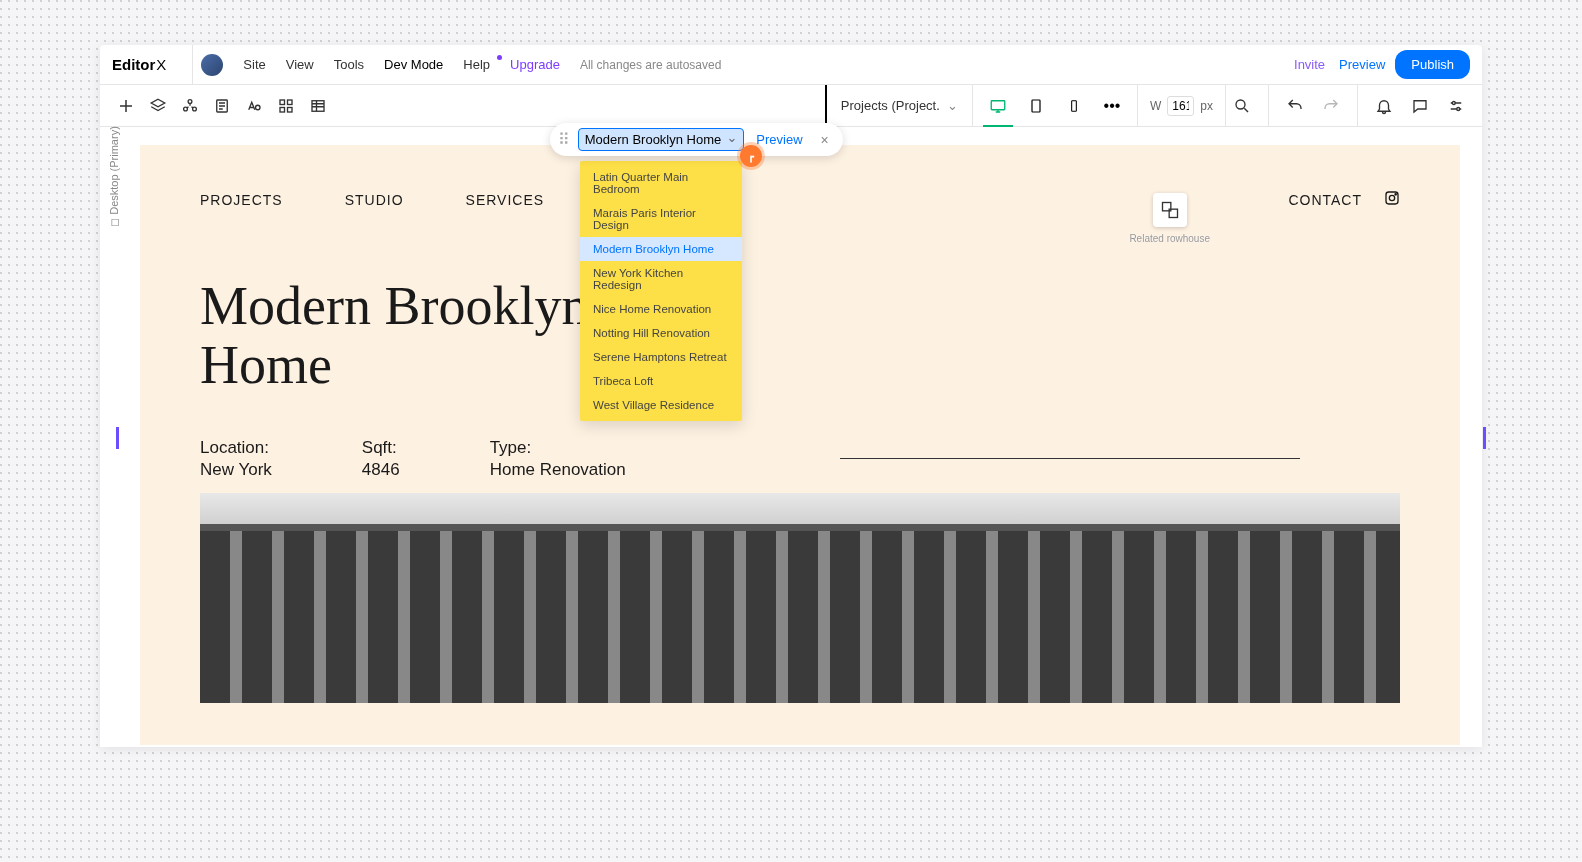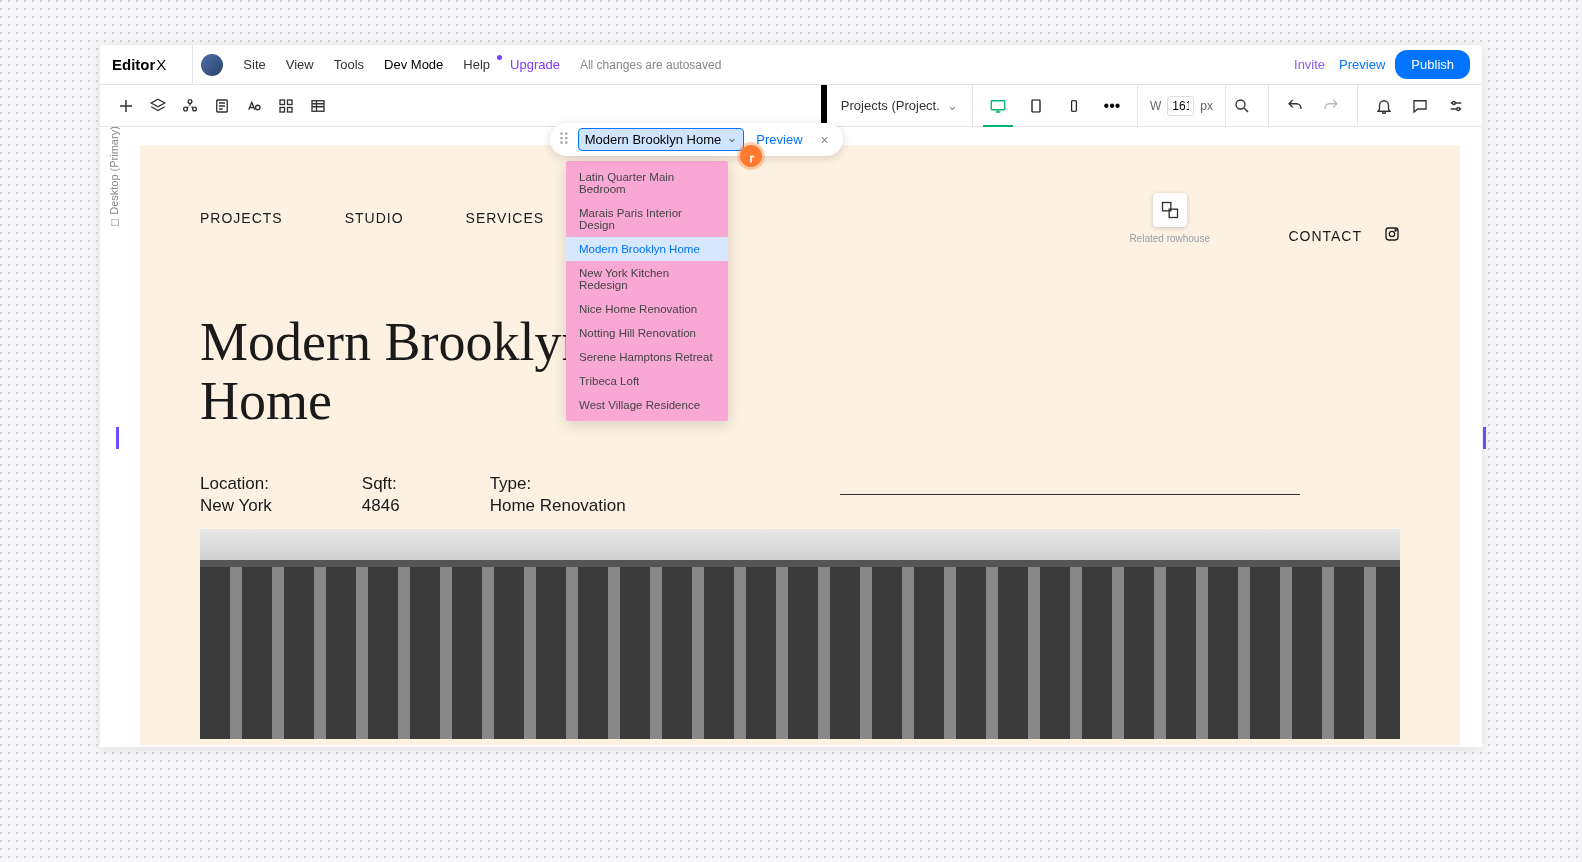--- a/index.html
+++ b/index.html
@@ -17,21 +17,21 @@
 .help-dot::after { content: ''; position: absolute; top: -2px; right: -2px; width: 5px; height: 5px; border-radius: 50%; background: #7d3cff; }
 .autosave { color: #888; font-size: 12px; margin-left: 10px; }
 .flex-spacer { flex: 1; }
 .btn-publish { background: #0073ff; color: #fff; border: none; border-radius: 12px; padding: 7px 16px; font-size: 13px; cursor: pointer; margin-left: 10px; }
 .btn-text { color: #8b5cf6; cursor: pointer; margin-left: 14px; }
 .btn-text.blue { color: #0073ff; }
 .toolbar { display: flex; align-items: center; height: 42px; border-bottom: 1px solid #e5e5e5; padding: 0 10px; }
 .tool-icon { width: 32px; height: 32px; display: flex; align-items: center; justify-content: center; cursor: pointer; color: #333; border-radius: 4px; }
 .tool-icon svg { width: 18px; height: 18px; }
 .tool-sep { width: 1px; height: 42px; background: #e5e5e5; margin: 0 6px; }
-.breadcrumb-select { display: flex; align-items: center; padding: 0 14px; height: 42px; font-size: 13px; color: #333; border-left: 6px solid #000000; border-right: 1px solid #e5e5e5; cursor: pointer; }
+.breadcrumb-select { display: flex; align-items: center; padding: 0 14px; height: 42px; font-size: 13px; color: #333; border-left: 2px solid #000000; border-right: 1px solid #e5e5e5; cursor: pointer; }
 .device-tabs { display: flex; align-items: center; gap: 8px; padding: 0 10px; border-right: 1px solid #e5e5e5; height: 42px; }
 .device-tab { width: 30px; height: 38px; display: flex; align-items: center; justify-content: center; cursor: pointer; position: relative; }
 .device-tab.active { color: #00b571; }
 .device-tab.active::after { content:''; position:absolute; bottom:-2px; left:0; right:0; height:2px; background:#00b571; }
 .width-input { display: flex; align-items: center; gap: 6px; padding: 0 12px; height: 42px; font-size: 12px; color: #666; border-right: 1px solid #e5e5e5; }
 .width-input input { border: 1px solid #ddd; width: 27px; padding: 2px 4px; font-size: 12px; text-align: center; border-radius: 3px; }
 .right-tools { margin-left: auto; display: flex; align-items: center; gap: 4px; }
 .canvas-area { position: relative; background: #fff; padding: 18px 22px 0 40px; min-height: 620px; }
 .side-label { position: absolute; left: 8px; top: 100px; transform: rotate(-90deg); transform-origin: left top; font-size: 11px; color: #888; white-space: nowrap; }
 .side-label::before { content:'◻ '; }
@@ -53,24 +53,24 @@
 .floating-widget { position: absolute; right: 250px; top: 48px; display:flex; flex-direction:column; align-items:center; gap:6px; }
 .widget-box { width: 34px; height: 34px; background:#fff; border-radius: 4px; box-shadow: 0 1px 4px rgba(0,0,0,0.2); display:flex; align-items:center; justify-content:center; }
 .widget-label { font-size: 10px; color:#999; text-shadow: 0 0 2px #fff; }
 .dropdown-pill { position: absolute; top: -4px; left: 450px; background: #fff; border-radius: 22px; box-shadow: 0 2px 10px rgba(0,0,0,0.15); display:flex; align-items:center; padding: 5px 8px; gap: 8px; z-index: 20; }
 .drag-handle { color: #aaa; cursor: grab; }
 .pill-select { border: 1.5px solid #0073ff; border-radius: 4px; padding: 3px 22px 3px 6px; font-size: 13px; color: #000; background:#cfe4ff; position:relative; min-width: 150px; }
 .pill-select::after { content:'⌄'; position:absolute; right:6px; top:1px; color:#666; }
 .pill-preview { color:#0073ff; font-size:13px; cursor:pointer; padding: 0 4px; }
 .pill-close { color:#888; font-size:14px; cursor:pointer; padding: 0 6px; }
 .annotation-dot { position:absolute; top: 18px; left: 640px; width: 22px; height: 22px; background:#ff7a2e; border-radius:50%; box-shadow: 0 0 0 3px rgba(255,122,46,0.35); z-index:22; display:flex; align-items:center; justify-content:center; color:#fff; font-size:10px; }
-.dropdown-list { position: absolute; top: 34px; left: 466px; width: 162px; background:#f9a8d4; box-shadow: 0 4px 16px rgba(0,0,0,0.15); border-radius: 2px; z-index:19; padding: 4px 0; font-size: 11.5px; }
+.dropdown-list { position: absolute; top: 34px; left: 480px; width: 162px; background:#fde047; box-shadow: 0 4px 16px rgba(0,0,0,0.15); border-radius: 2px; z-index:19; padding: 4px 0; font-size: 11.5px; }
 .dropdown-list .opt { padding: 6px 13px; cursor:pointer; color:#444; }
 .dropdown-list .opt.sel { background:#d6e8ff; color:#0073ff; }
-.contact-group { margin-left:auto; display:flex; align-items:center; gap: 22px; margin-top: 36px; }
+.contact-group { margin-left:auto; display:flex; align-items:center; gap: 22px; }
 </style>
 </head>
 <body>
 
 <div class="app-window">
 
   <div class="top-menu">
     <div class="logo">
       <span>Editor</span>
         <span class="logo-x">X</span>

